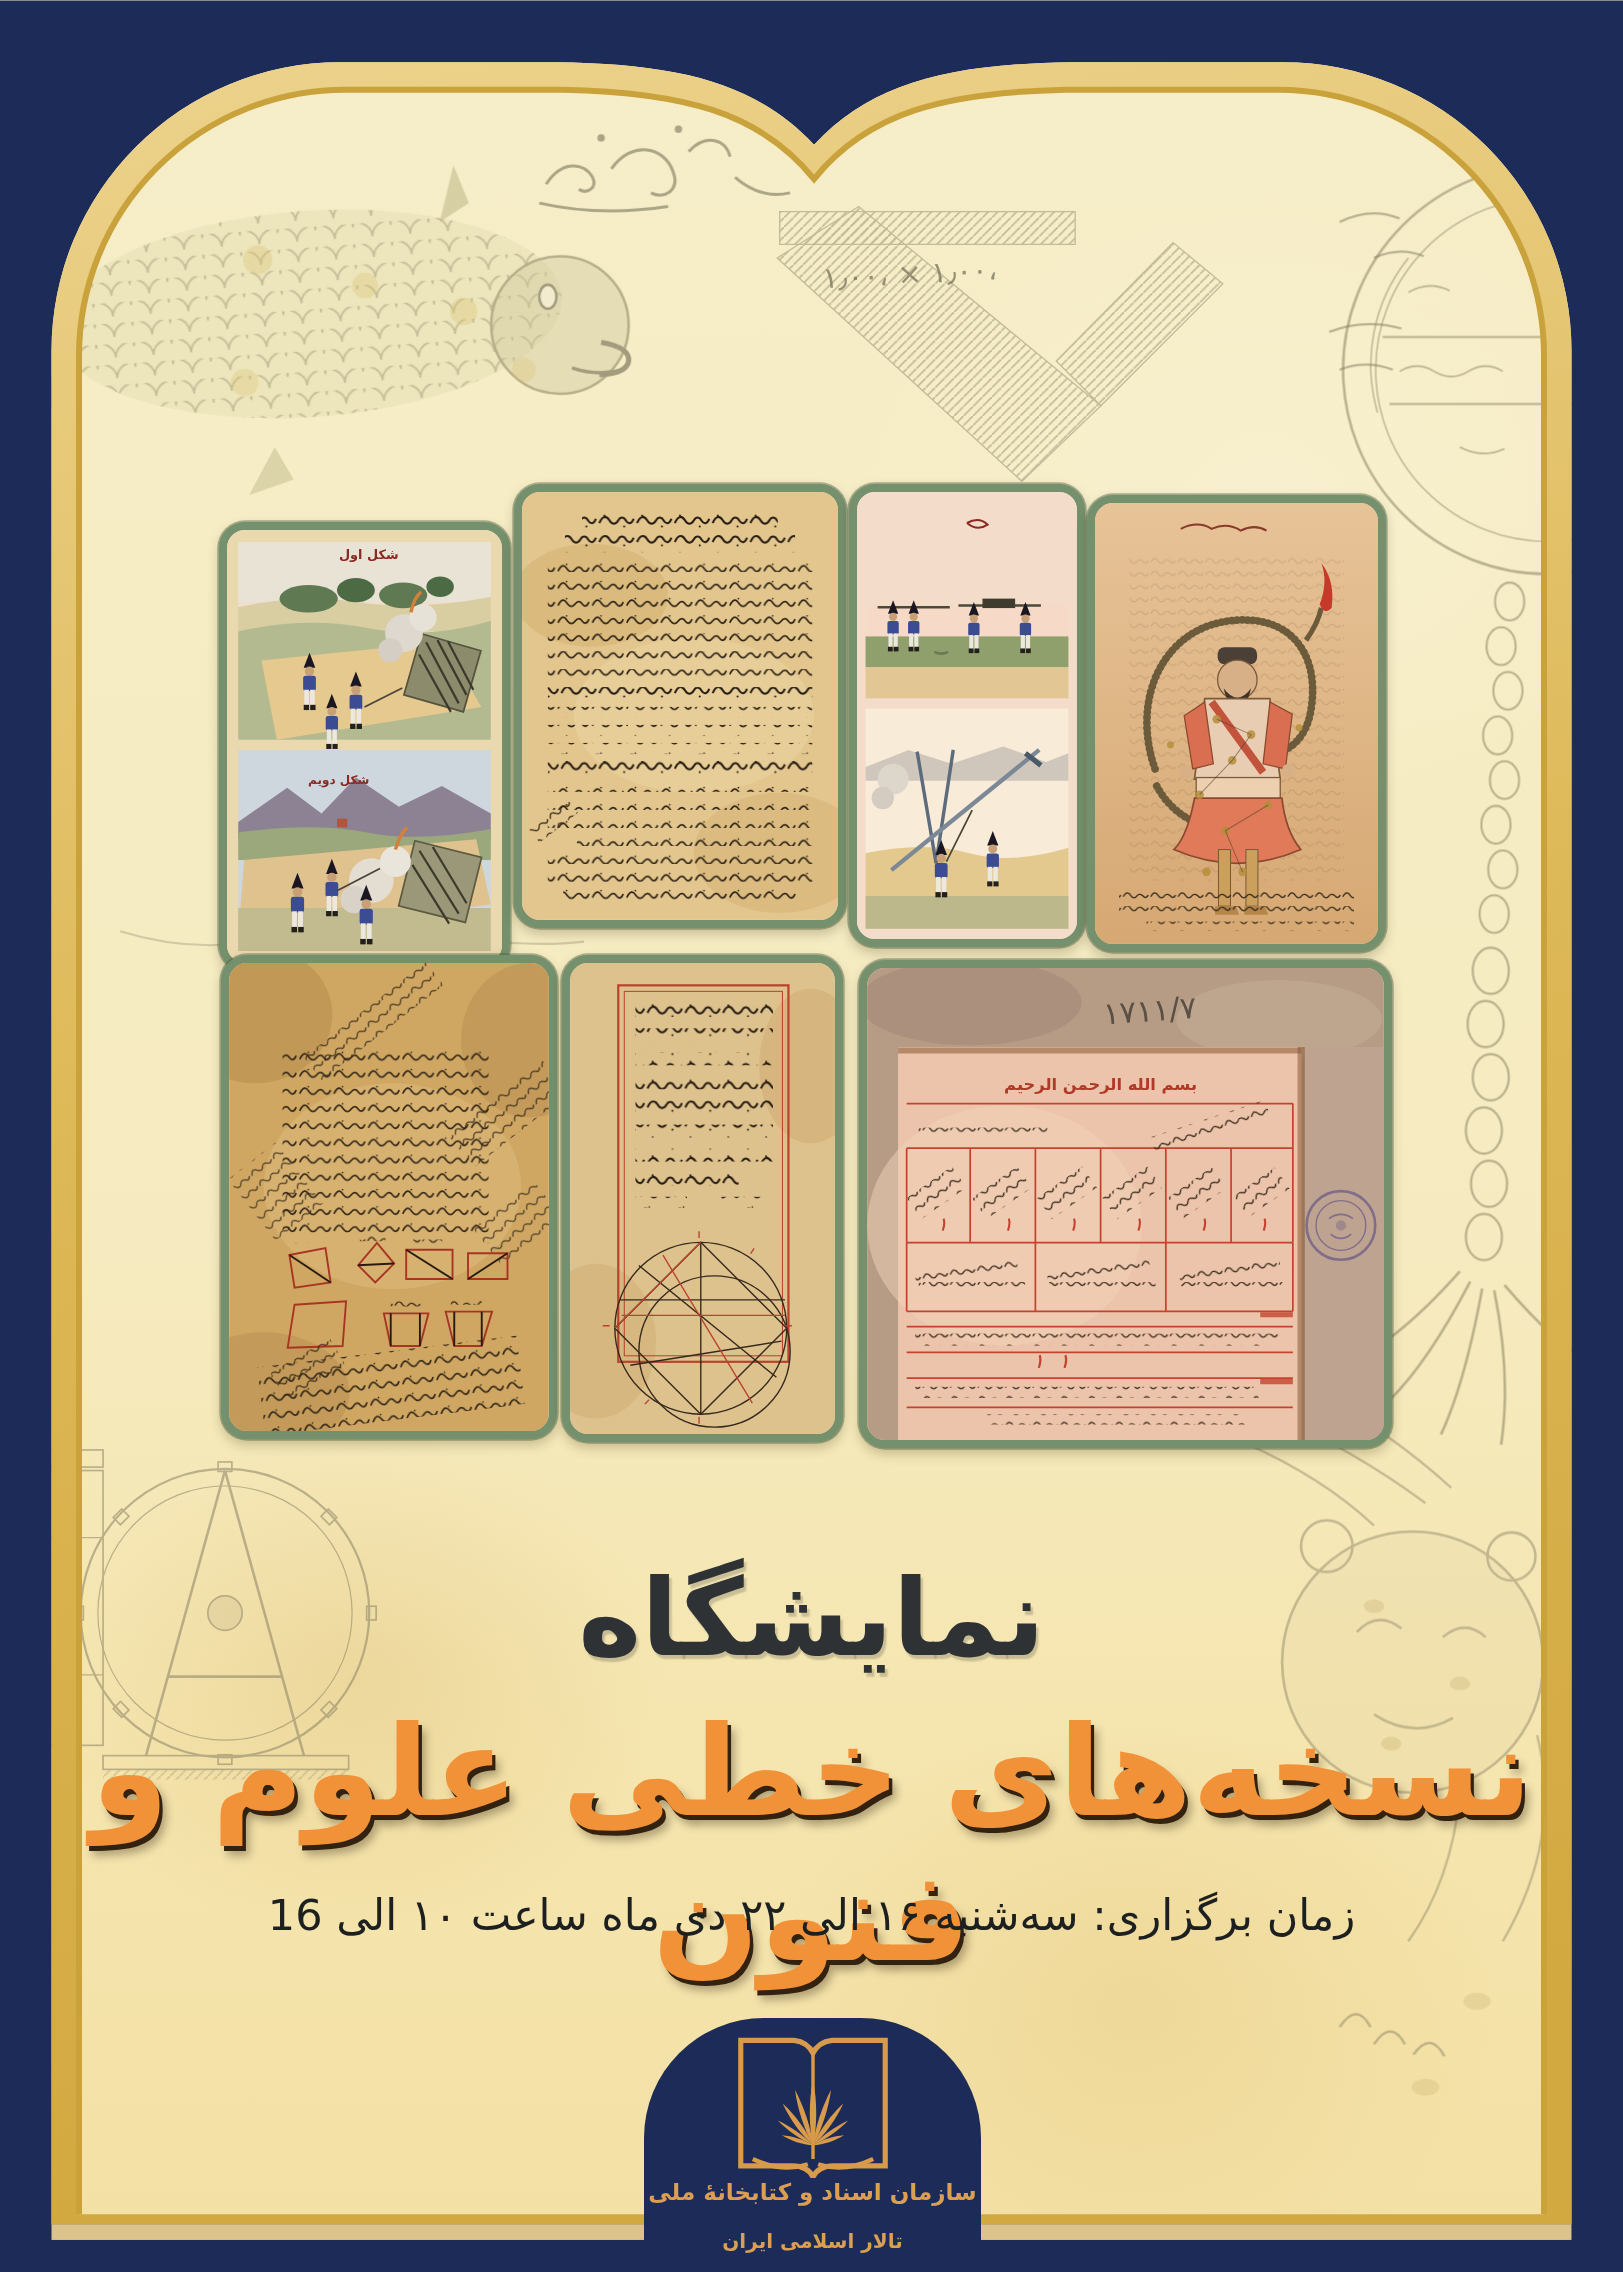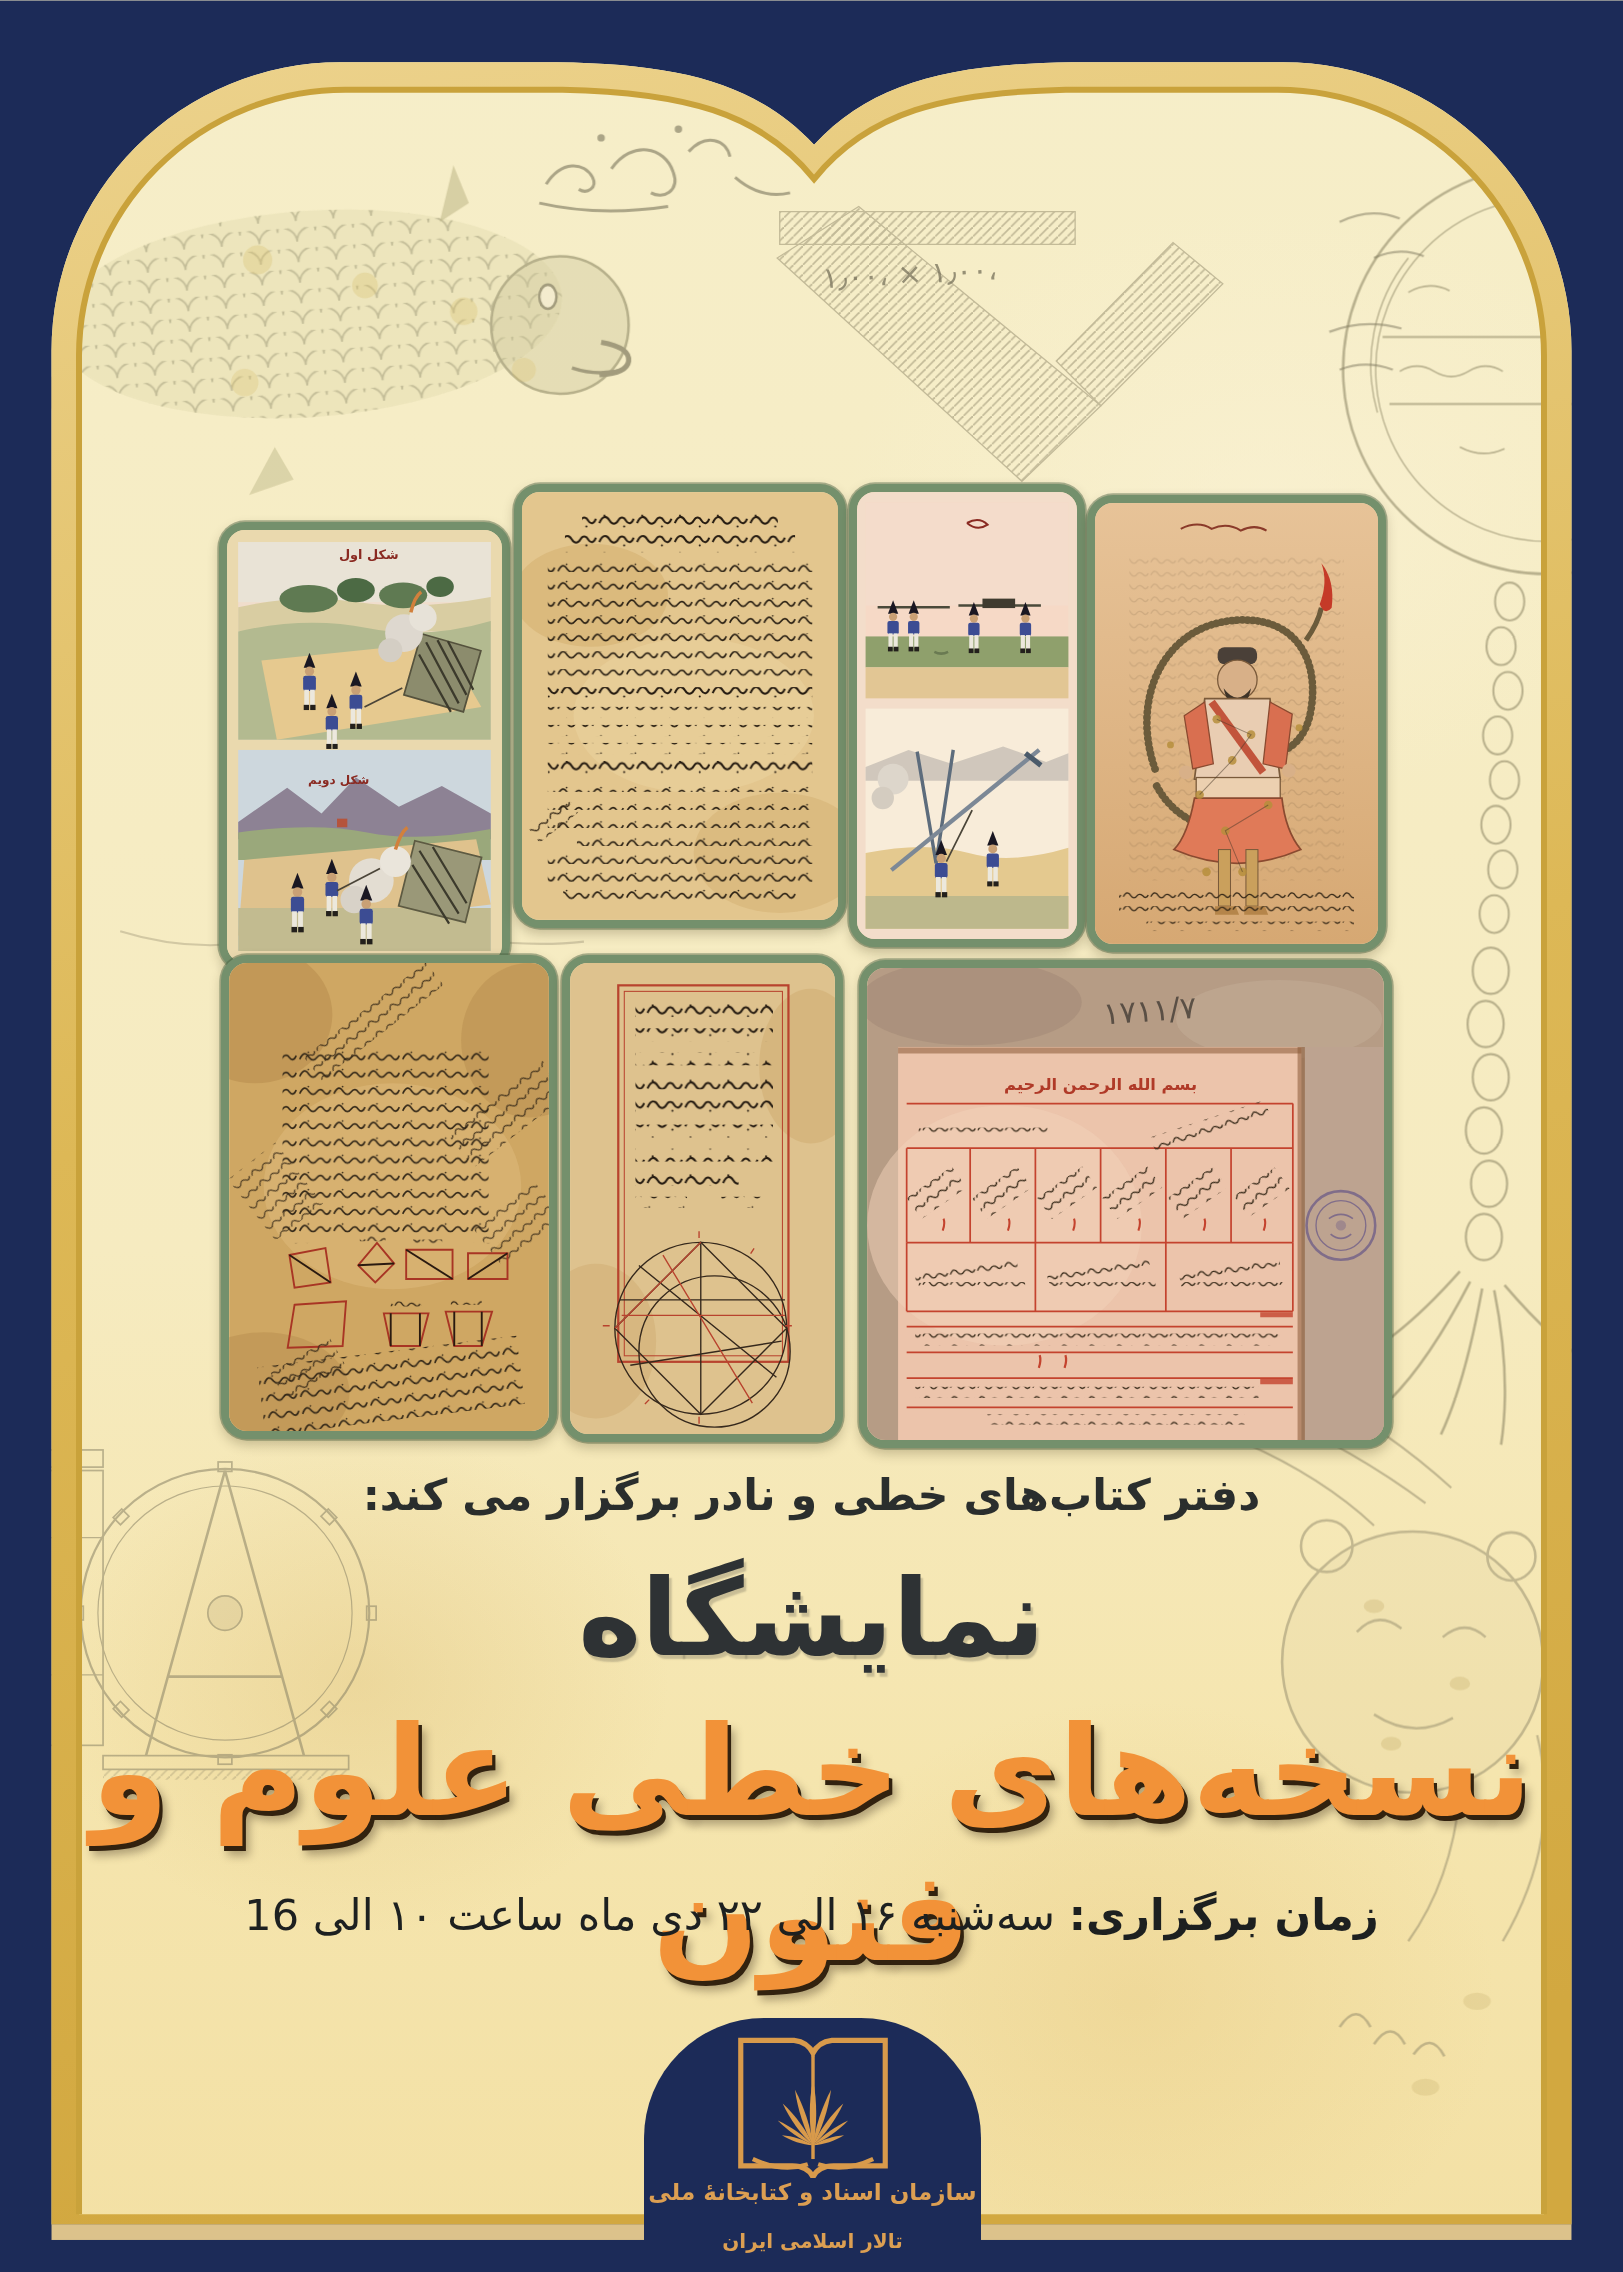--- a/index.html
+++ b/index.html
@@ -23,21 +23,21 @@
   .ms-card svg{display:block;width:100%;height:100%;}
   .txt{position:absolute;left:0;right:0;text-align:center;color:#24282a;z-index:3;}
   .organizer{top:1470px;font-size:43px;font-weight:bold;color:#2a2e2d;}
   .expo{top:1556px;font-size:107px;font-weight:900;color:#2e3234;text-shadow:2.6px 4.3px 1.7px rgba(40,40,40,.22);}
   .calli{
     top:1699px;font-size:125px;font-weight:900;color:#f29238;letter-spacing:-1.7px;
     text-shadow:3.4px 5.2px 0 #32220f, 6.9px 10.3px 8.6px rgba(52,36,20,.35);
   }
   .schedule{top:1890px;font-size:43px;color:#1d2020;}
   .venue{top:1973px;font-size:43px;color:#1d2020;}
-  .lbl{font-weight:bold;}
+  .lbl{font-weight:normal;}
   .dome{
     position:absolute;left:644px;top:2018px;width:337px;height:254px;
     background:#1c2b58;border-radius:120px 120px 0 0;z-index:6;text-align:center;
   }
   .dome svg{display:block;margin:12px auto 0 auto;}
   .logo-line1{position:absolute;left:0;right:0;top:161px;font-size:23px;font-weight:bold;color:#dc9f52;}
   .logo-line2{position:absolute;left:0;right:0;top:211px;font-size:20px;font-weight:bold;color:#dc9f52;}
 </style>
 </head>
 <body>
@@ -519,21 +519,20 @@
           <rect x="366" y="366" width="120" height="11" fill="url(#pat-script-sm)"></rect>
         </g>
         <rect x="56" y="426" width="424" height="14" fill="url(#pat-script-sm)"></rect>
         <path d="M200,466 q3,-9 1,-15 M230,466 q3,-9 1,-15" stroke="#c4432e" stroke-width="2.6" fill="none"></path>
         <rect x="56" y="488" width="400" height="13" fill="url(#pat-script-sm)"></rect>
         <rect x="140" y="520" width="300" height="12" fill="url(#pat-script-sm)"></rect>
       </svg>
     </div>
   </div>
 
-  <div class="txt organizer">دفتر کتاب‌های خطی و نادر برگزار می کند:</div>
   <div class="txt calli">نسخه‌های خطی علوم و فنون</div>
   <div class="txt expo">نمایشگاه</div>
   <div class="txt schedule">
     <span class="lbl">زمان برگزاری:</span>
     <span>سه‌شنبه ۱۶ الی ۲۲ دی ماه ساعت ۱۰ الی 16</span>
   </div>
 
   <svg class="layer frame" viewBox="0 0 1890 2646">
     <defs>
       <linearGradient id="g-gold" x1="0" y1="0" x2="0.12" y2="1">

